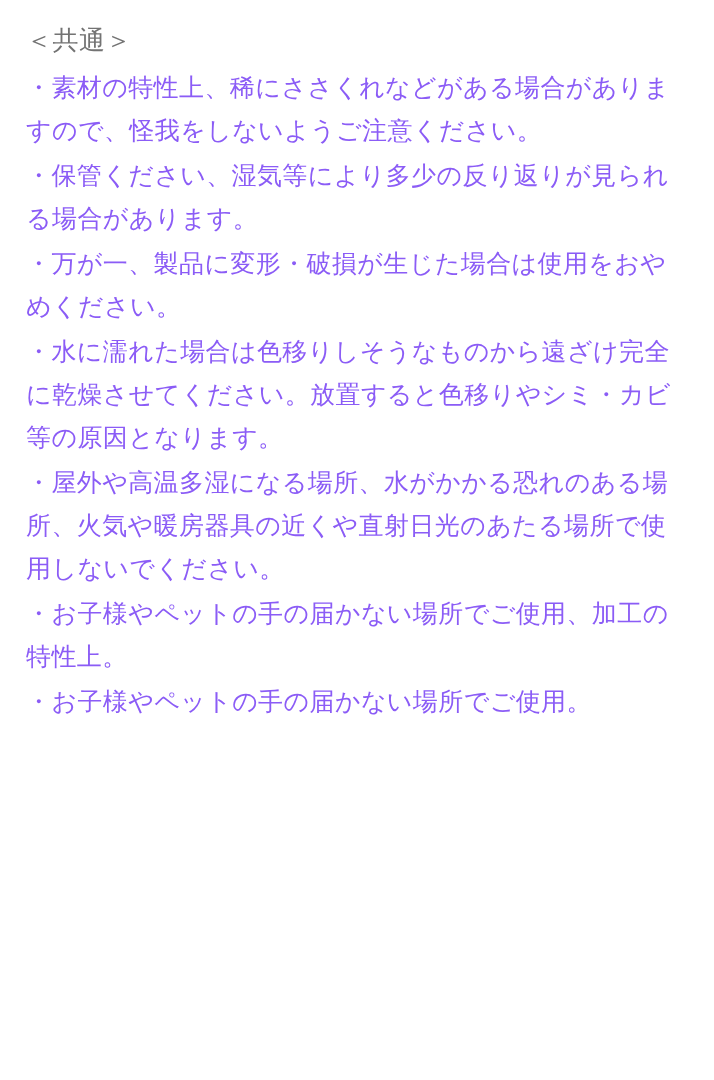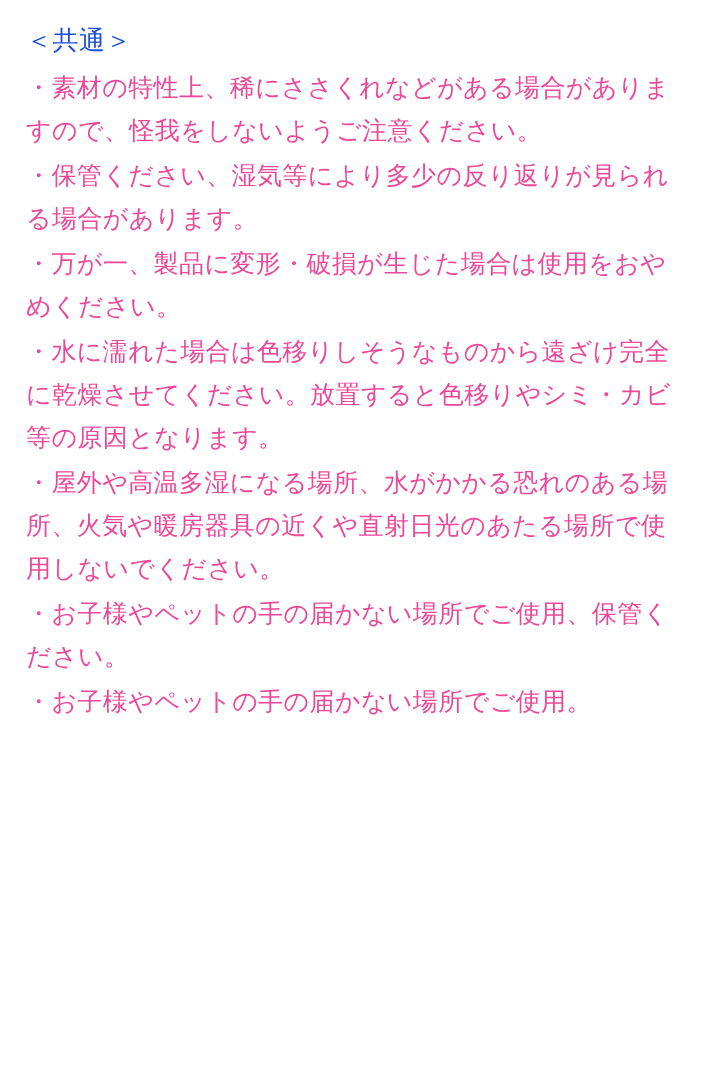--- a/index.html
+++ b/index.html
@@ -19,44 +19,44 @@
     box-sizing: border-box;
     padding: 22px 26px 10px 26px;
     background: #ffffff;
   }
   .section-heading {
     font-size: 26px;
     line-height: 1.45;
     font-weight: 400;
     margin: 0 0 6px 0;
     letter-spacing: 0.5px;
-    color: #1d4ed8;
+    color: #737373;
   }
   .note-list {
     list-style: none;
     margin: 0;
     padding: 0;
   }
   .note-item {
     font-size: 25px;
     line-height: 1.72;
     letter-spacing: 0.4px;
     margin: 0 0 2px 0;
     text-align: left;
-    color: #ec4899;
+    color: #8b5cf6;
     word-break: break-all;
   }
 </style>
 </head>
 <body>
 
 <div class="page">
   <h1 class="section-heading">＜共通＞</h1>
   <ul class="note-list">
     <li class="note-item">・素材の特性上、稀にささくれなどがある場合がありますので、怪我をしないようご注意ください。</li>
     <li class="note-item">・保管ください、湿気等により多少の反り返りが見られる場合があります。</li>
     <li class="note-item">・万が一、製品に変形・破損が生じた場合は使用をおやめください。</li>
     <li class="note-item">・水に濡れた場合は色移りしそうなものから遠ざけ完全に乾燥させてください。放置すると色移りやシミ・カビ等の原因となります。</li>
     <li class="note-item">・屋外や高温多湿になる場所、水がかかる恐れのある場所、火気や暖房器具の近くや直射日光のあたる場所で使用しないでください。</li>
-    <li class="note-item">・お子様やペットの手の届かない場所でご使用、保管ください。</li>
+    <li class="note-item">・お子様やペットの手の届かない場所でご使用、加工の特性上。</li>
     <li class="note-item">・お子様やペットの手の届かない場所でご使用。</li>
   </ul>
 </div>
 
 </body></html>

